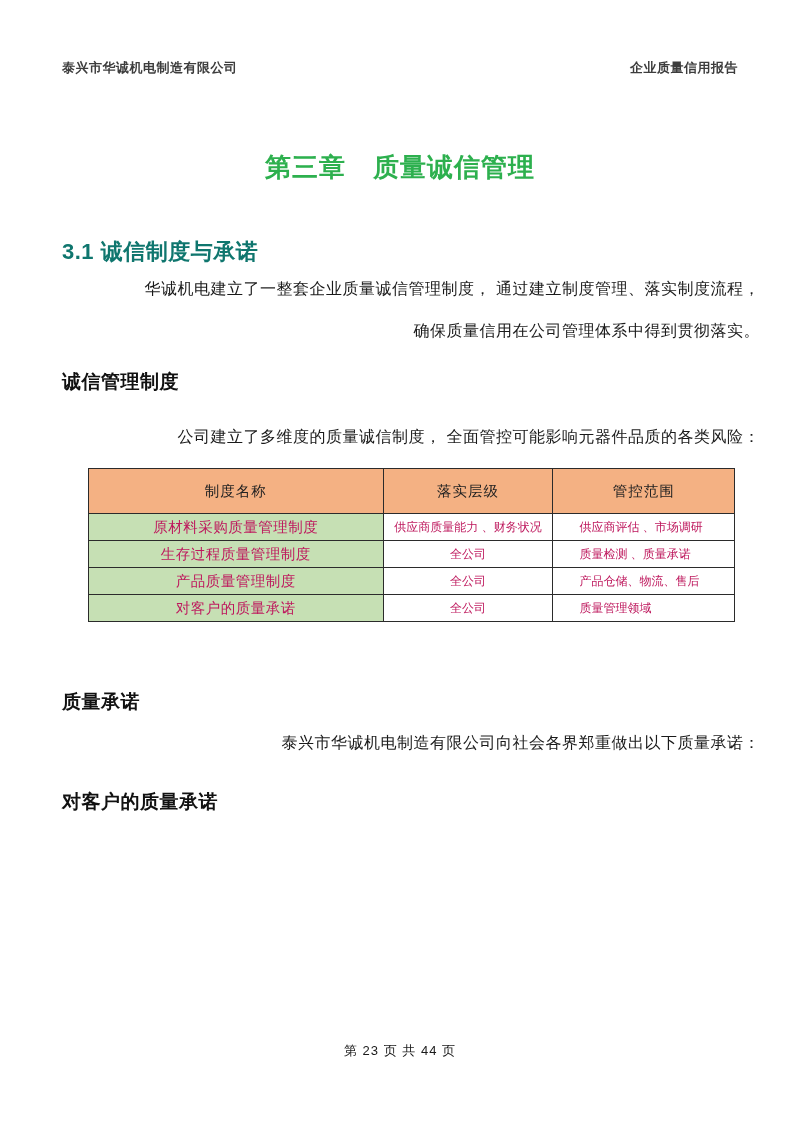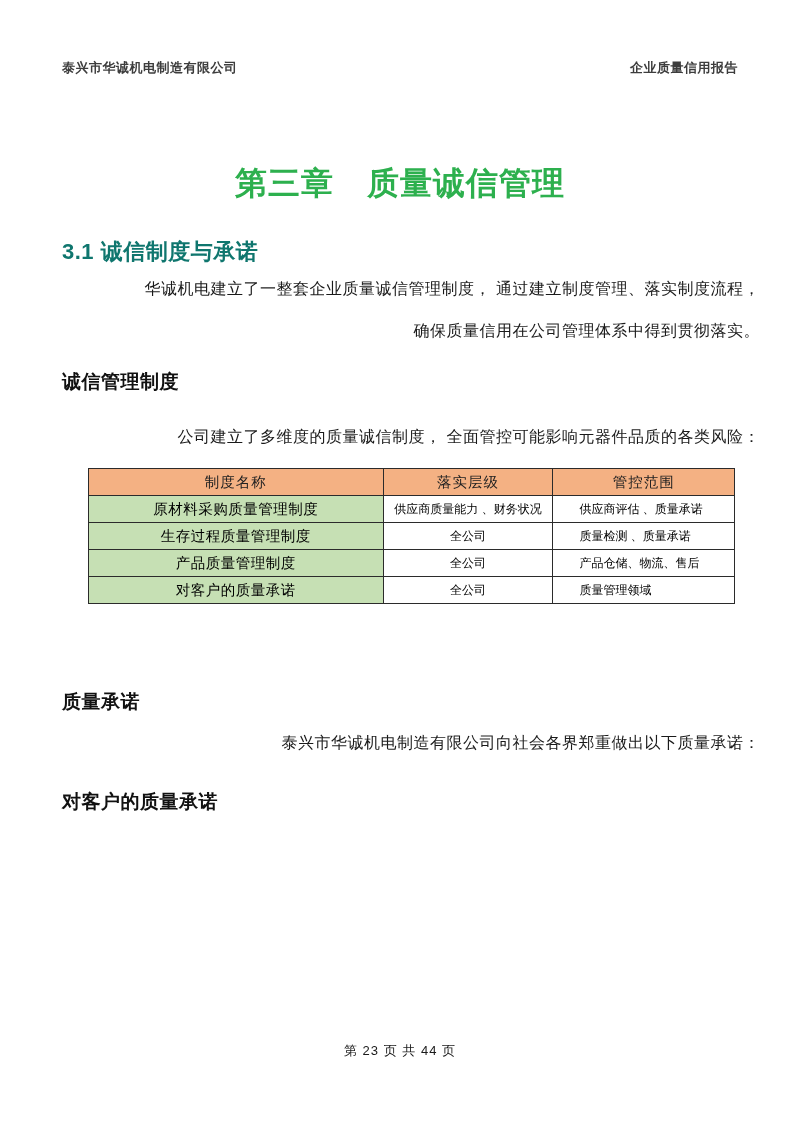--- a/index.html
+++ b/index.html
@@ -13,22 +13,22 @@
   body{font-family:"Liberation Sans","DejaVu Sans",sans-serif;}
   .page{
     position:relative;width:800px;height:1131px;background:#ffffff;
     margin:0 auto;overflow:hidden;color:#1a1a1a;
   }
   .hdr{position:absolute;top:59px;font-size:13px;font-weight:700;color:#3d3d3d;letter-spacing:.5px;white-space:nowrap;}
   .hdr-left{left:62px;}
   .hdr-right{right:62px;}
   .chapter{
     position:absolute;top:150px;left:0;width:100%;text-align:center;
-    font-size:32px;font-weight:700;color:var(--chapter-green,#2DB04E);
-    letter-spacing:1px;white-space:nowrap;margin-top:12px;
+    font-size:26px;font-weight:700;color:var(--chapter-green,#2DB04E);
+    letter-spacing:1px;white-space:nowrap;
   }
   .h2{
     position:absolute;top:237px;left:62px;font-size:22px;font-weight:700;
     color:#0f766e;letter-spacing:.5px;white-space:nowrap;
   }
   .h3{
     position:absolute;left:62px;font-size:19px;font-weight:700;color:#111;
     letter-spacing:.5px;white-space:nowrap;
   }
   .h3-system{top:369px;}
@@ -44,23 +44,23 @@
   table.sys{
     position:absolute;top:468px;left:88px;width:647px;
     border-collapse:collapse;table-layout:fixed;
   }
   table.sys th,table.sys td{
     border:1px solid var(--table-border,#2B2B2B);
     text-align:center;vertical-align:middle;font-weight:400;
   }
   table.sys th{
     background:var(--table-header-bg,#F4B183);
-    height:27px;font-size:14.5px;color:#222;letter-spacing:1px;
+    height:45px;font-size:14.5px;color:#222;letter-spacing:1px;
   }
-  table.sys td{height:27px;font-size:12px;color:#000000;}
+  table.sys td{height:27px;font-size:12px;color:#be185d;}
   table.sys td.name{
     background:var(--table-label-bg,#C6E0B4);
     font-size:14.5px;letter-spacing:.5px;
   }
   table.sys td.scope{text-align:left;padding-left:26px;}
   .commitments{position:absolute;left:82px;right:40px;top:832px;}
   .commitment{height:60px;line-height:60px;white-space:nowrap;}
   .commitment.first{padding-left:15px;}
   .commitment .num{margin-right:8px;}
   .footer{
@@ -101,21 +101,21 @@
       <tr>
         <th>制度名称</th>
         <th>落实层级</th>
         <th>管控范围</th>
       </tr>
     </thead>
     <tbody>
       <tr>
         <td class="name">原材料采购质量管理制度</td>
         <td>供应商质量能力 、财务状况</td>
-        <td class="scope">供应商评估 、质量承诺</td>
+        <td class="scope">供应商评估 、市场调研</td>
       </tr>
       <tr>
         <td class="name">生存过程质量管理制度</td>
         <td>全公司</td>
         <td class="scope">质量检测 、质量承诺</td>
       </tr>
       <tr>
         <td class="name">产品质量管理制度</td>
         <td>全公司</td>
         <td class="scope">产品仓储、物流、售后</td>

